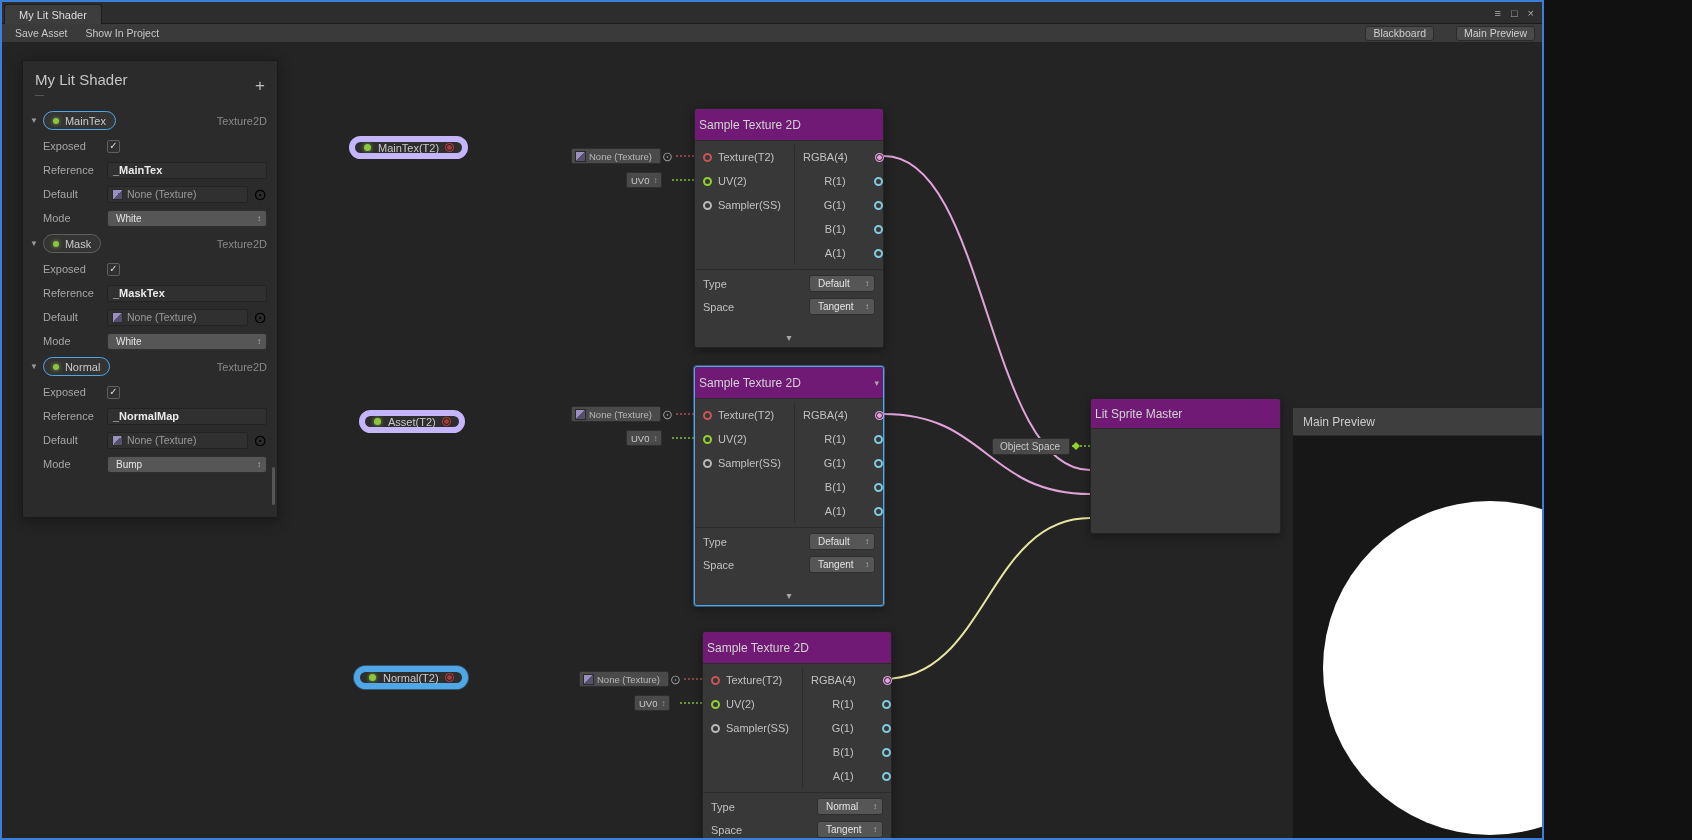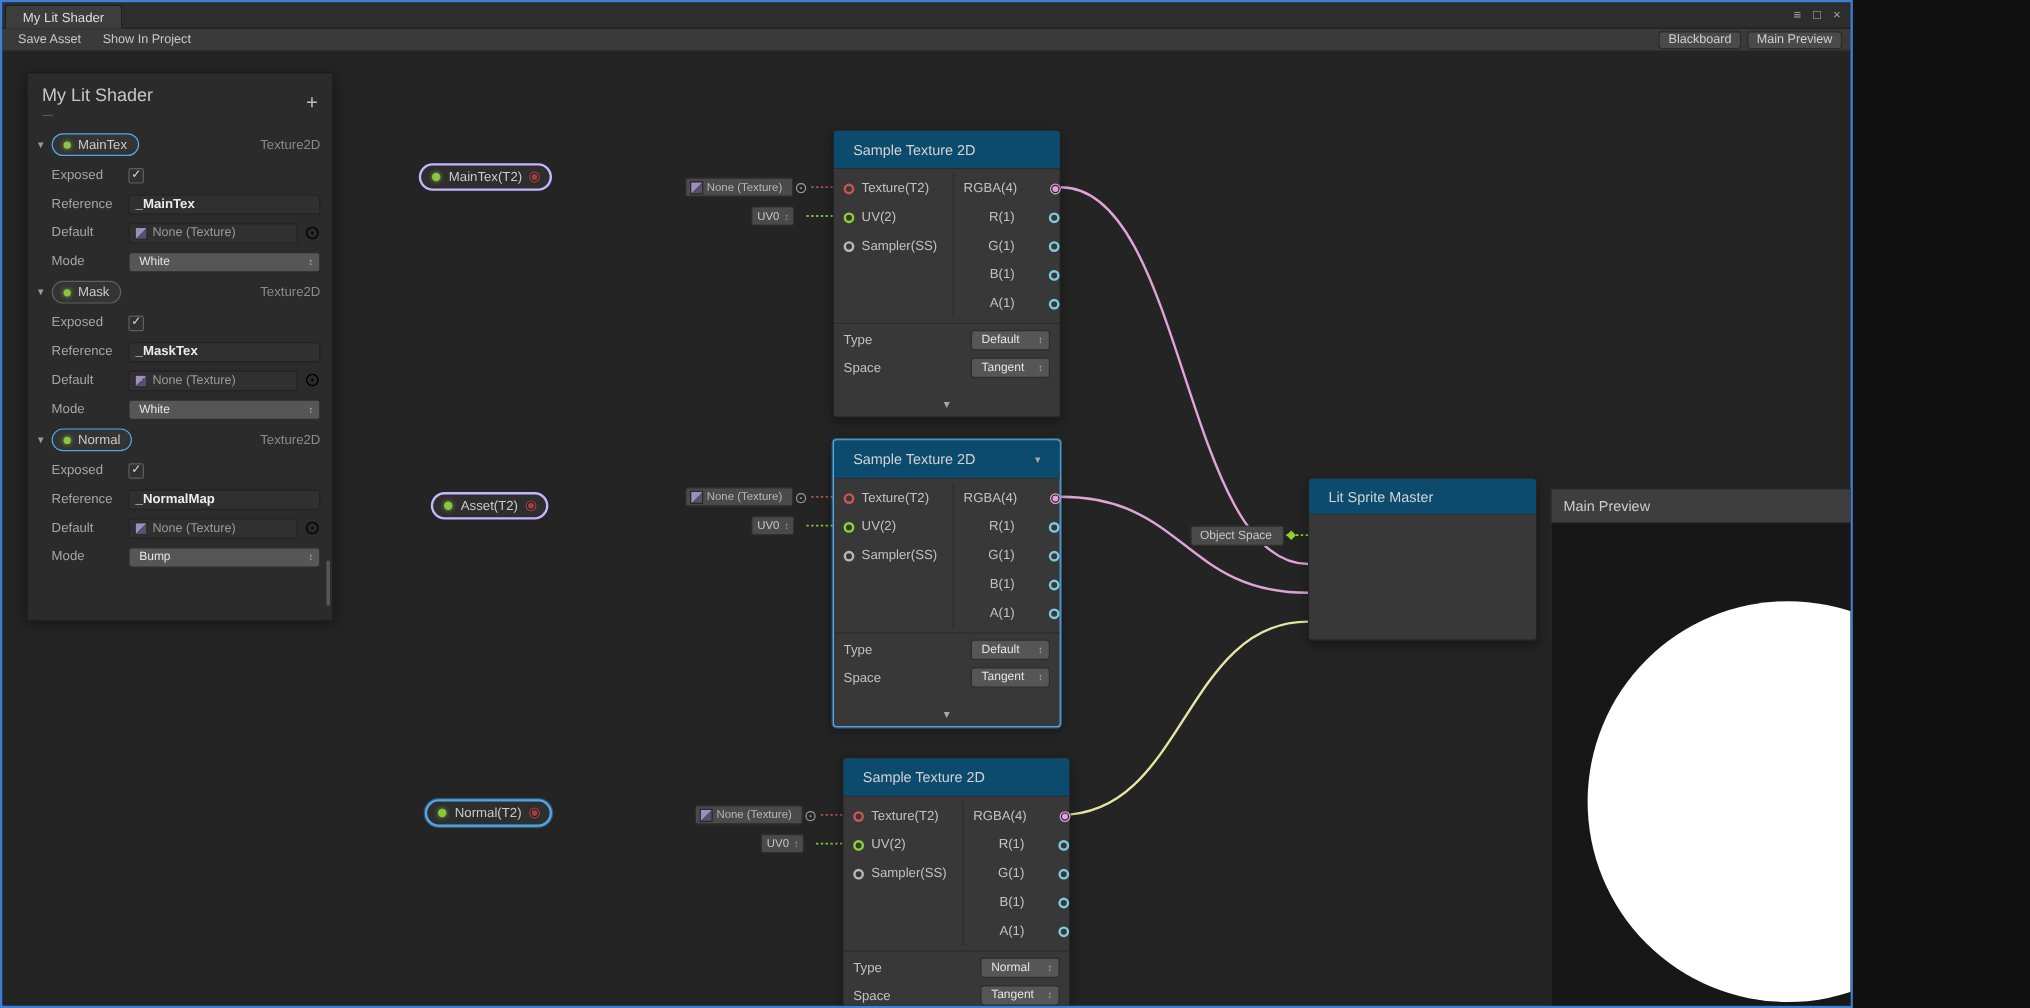--- a/index.html
+++ b/index.html
@@ -16,28 +16,28 @@
   .win-controls { position:absolute; right:8px; top:0; height:22px; display:flex;
                   align-items:center; gap:10px; color:#ABABAB; font-size:11px; }
 
   
   .toolbar { position:absolute; left:0; top:22px; right:0; height:19px; background:#3A3A3A;
              border-bottom:1px solid #232323; display:flex; align-items:center; padding:0 4px;
              z-index:40; }
   .tb-btn { font-size:10.5px; color:#C8C8C8; padding:0 9px; line-height:19px; }
   .tb-right { margin-left:auto; display:flex; gap:5px; align-items:center; padding-right:3px; }
   .tb-btn-raised { font-size:10.5px; color:#CFCFCF; background:#4A4A4A; border:1px solid #2B2B2B;
-                   border-radius:3px; height:15px; line-height:13px; padding:0 7px; }
+                   border-radius:3px; height:15px; line-height:13px; padding:0 7px;margin-left:17px; }
 
   
   .canvas-bg { position:absolute; left:0; top:41px; right:0; bottom:0; background:#242424; z-index:1; }
   #wires { position:absolute; left:0; top:0; width:1692px; height:840px; z-index:4; pointer-events:none; }
 
   
-  .pnode { position:absolute; height:23px; background:#2E2E2E; border:2px solid #c4b5fd;
+  .pnode { position:absolute; height:23px; background:#2E2E2E; border:6px solid #c4b5fd;
            border-radius:12px; display:flex; align-items:center; gap:7px; padding:0 9px;
            font-size:11px; color:#CACACA; z-index:8; }
   .pnode.selected { border-color:#4FA7E8; box-shadow:0 0 0 1px rgba(79,167,232,.4); }
   .gdot { width:7px; height:7px; border-radius:50%; background:#8CC63F;
           box-shadow:0 0 4px rgba(140,198,63,.8); flex:0 0 auto; }
   .rdot { width:7px; height:7px; border-radius:50%; background:#A33E3E; border:1px solid #1E1E1E;
           box-shadow:0 0 0 1px #A33E3E; flex:0 0 auto; }
 
   
   .iw { position:absolute; z-index:6; }
@@ -52,22 +52,22 @@
   .mini-arrow { font-size:8px; color:#999; }
   .objspace { position:absolute; height:17px; background:#4A4A4A; border:1px solid #2E2E2E;
               border-radius:2px; display:flex; align-items:center; padding:0 7px;
               font-size:10px; color:#C8C8C8; z-index:6; }
 
   
   .node { position:absolute; width:190px; background:#383838; border:1px solid #232323;
           border-radius:3px; display:flex; flex-direction:column; z-index:10;
           box-shadow:0 3px 10px rgba(0,0,0,.4); }
   .node.selected { border-color:#4FA7E8; box-shadow:0 0 0 1px rgba(79,167,232,.45),0 3px 10px rgba(0,0,0,.4); }
-  .node-header { height:32px; background:#0c4a6e; border-bottom:1px solid #2B2B2B; display:flex;
-                 align-items:center; padding:0 16px; font-size:12px; color:#D2D2D2;
+  .node-header { height:32px; background:#701a75; border-bottom:1px solid #2B2B2B; display:flex;
+                 align-items:center; padding:0 4px; font-size:12px; color:#D2D2D2;
                  border-radius:3px 3px 0 0; flex:0 0 32px; }
   .hdr-chevron { margin-left:auto; color:#A8A8A8; font-size:9px; }
   .node-ports { display:flex; padding-top:4px; }
   .col-in { flex:0 0 100px; border-right:1px solid #2C2C2C; }
   .col-out { flex:1; }
   .port-row { height:24px; display:flex; align-items:center; gap:6px; padding:0 8px;
               font-size:11px; color:#C2C2C2; }
   .col-out .port-row { justify-content:flex-end;gap:28px; }
   .dot { width:9px; height:9px; border-radius:50%; flex:0 0 auto; background:transparent; }
   .d-tex { border:2px solid #C95454; }

